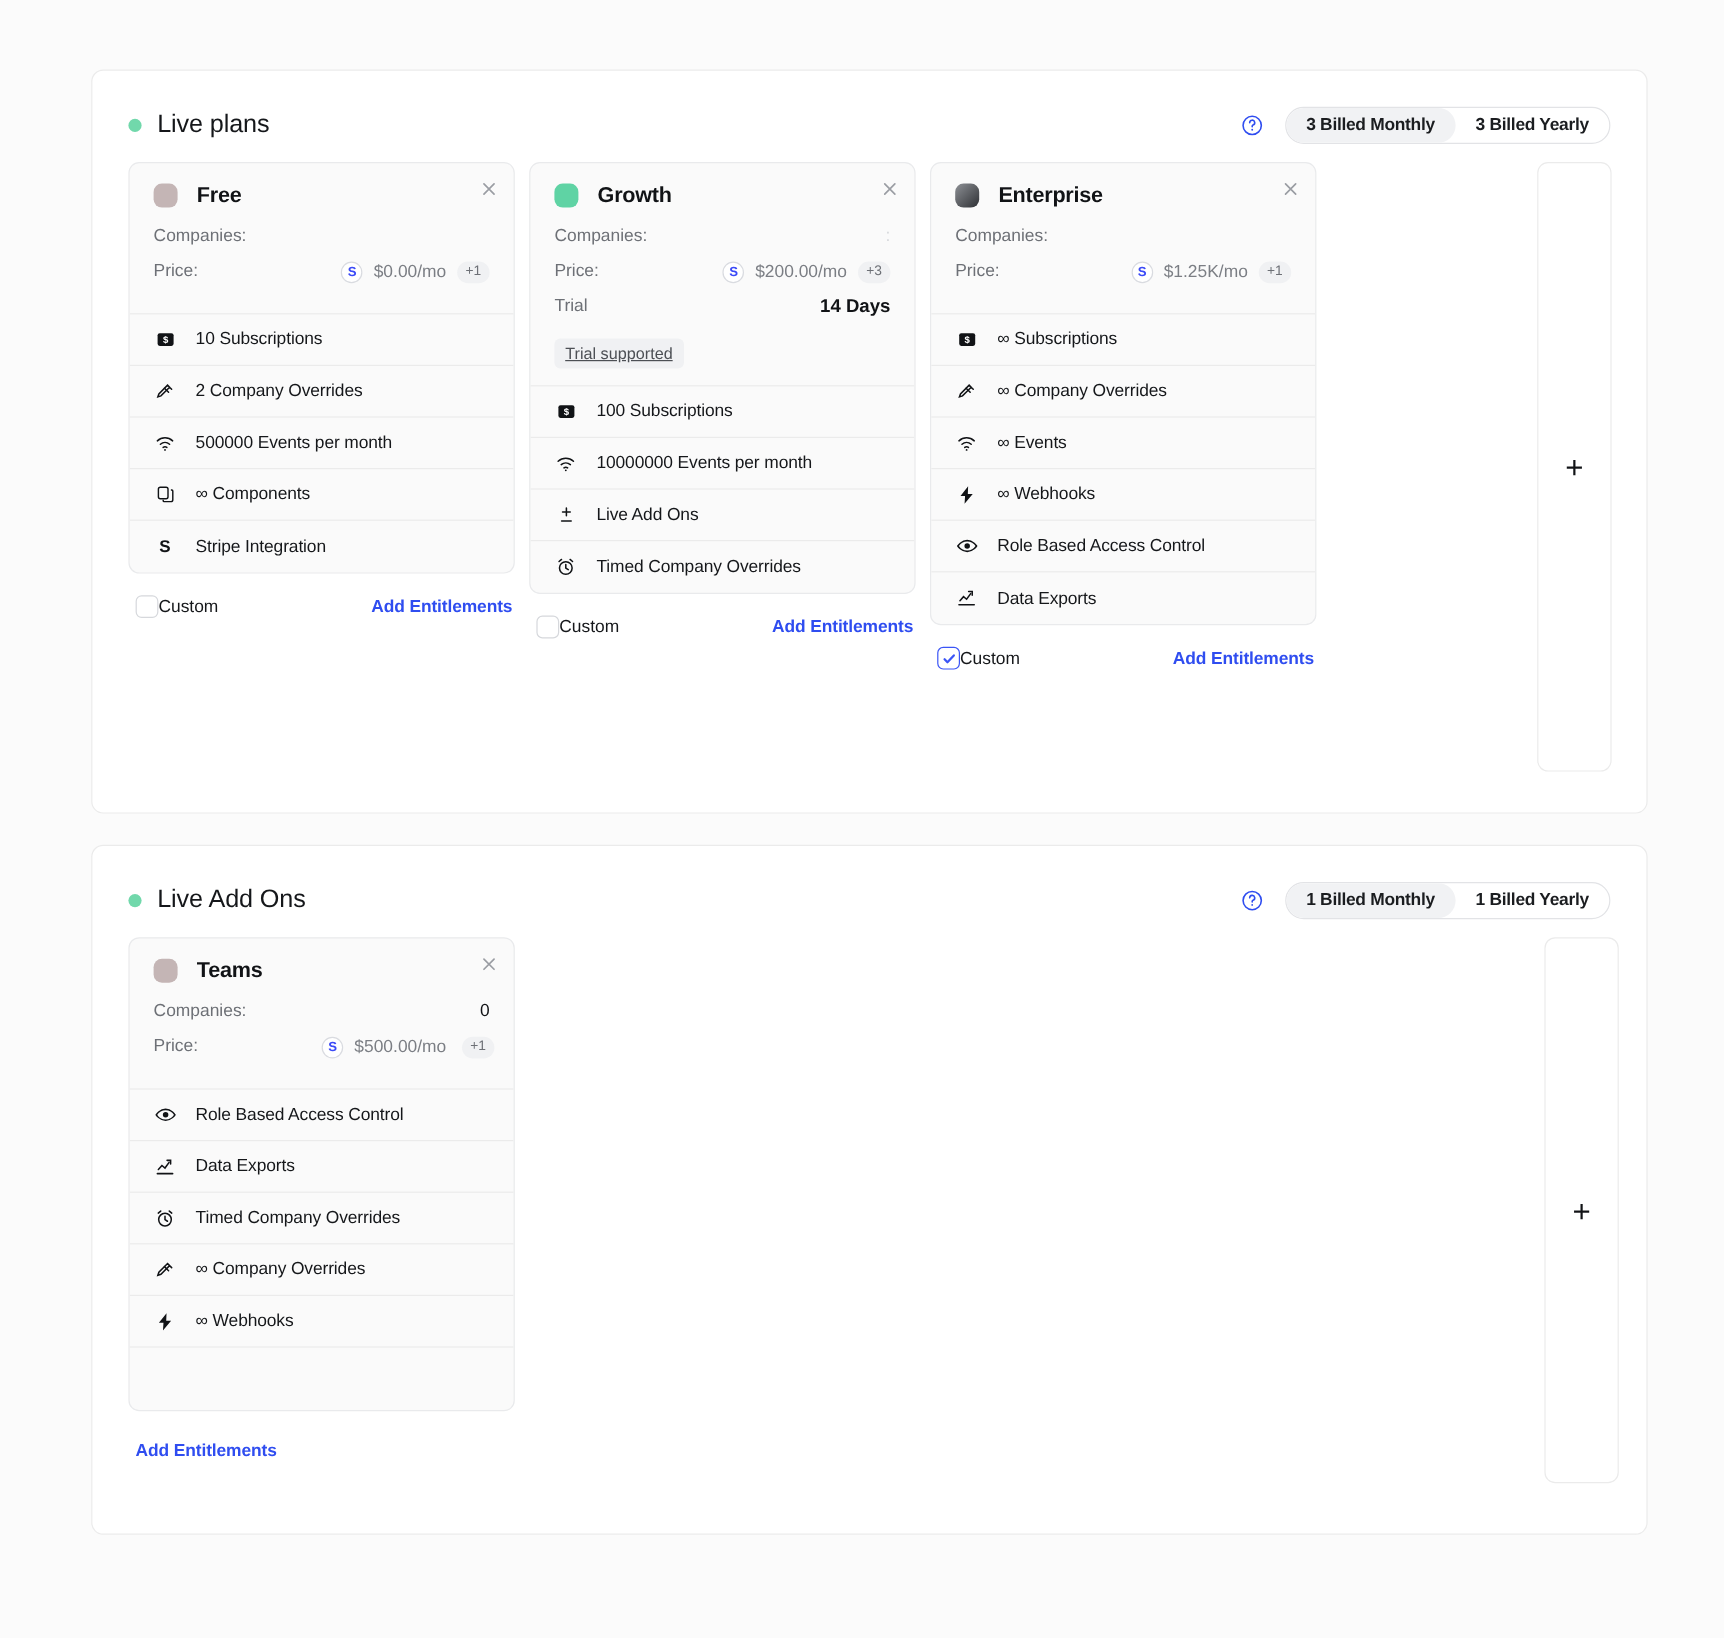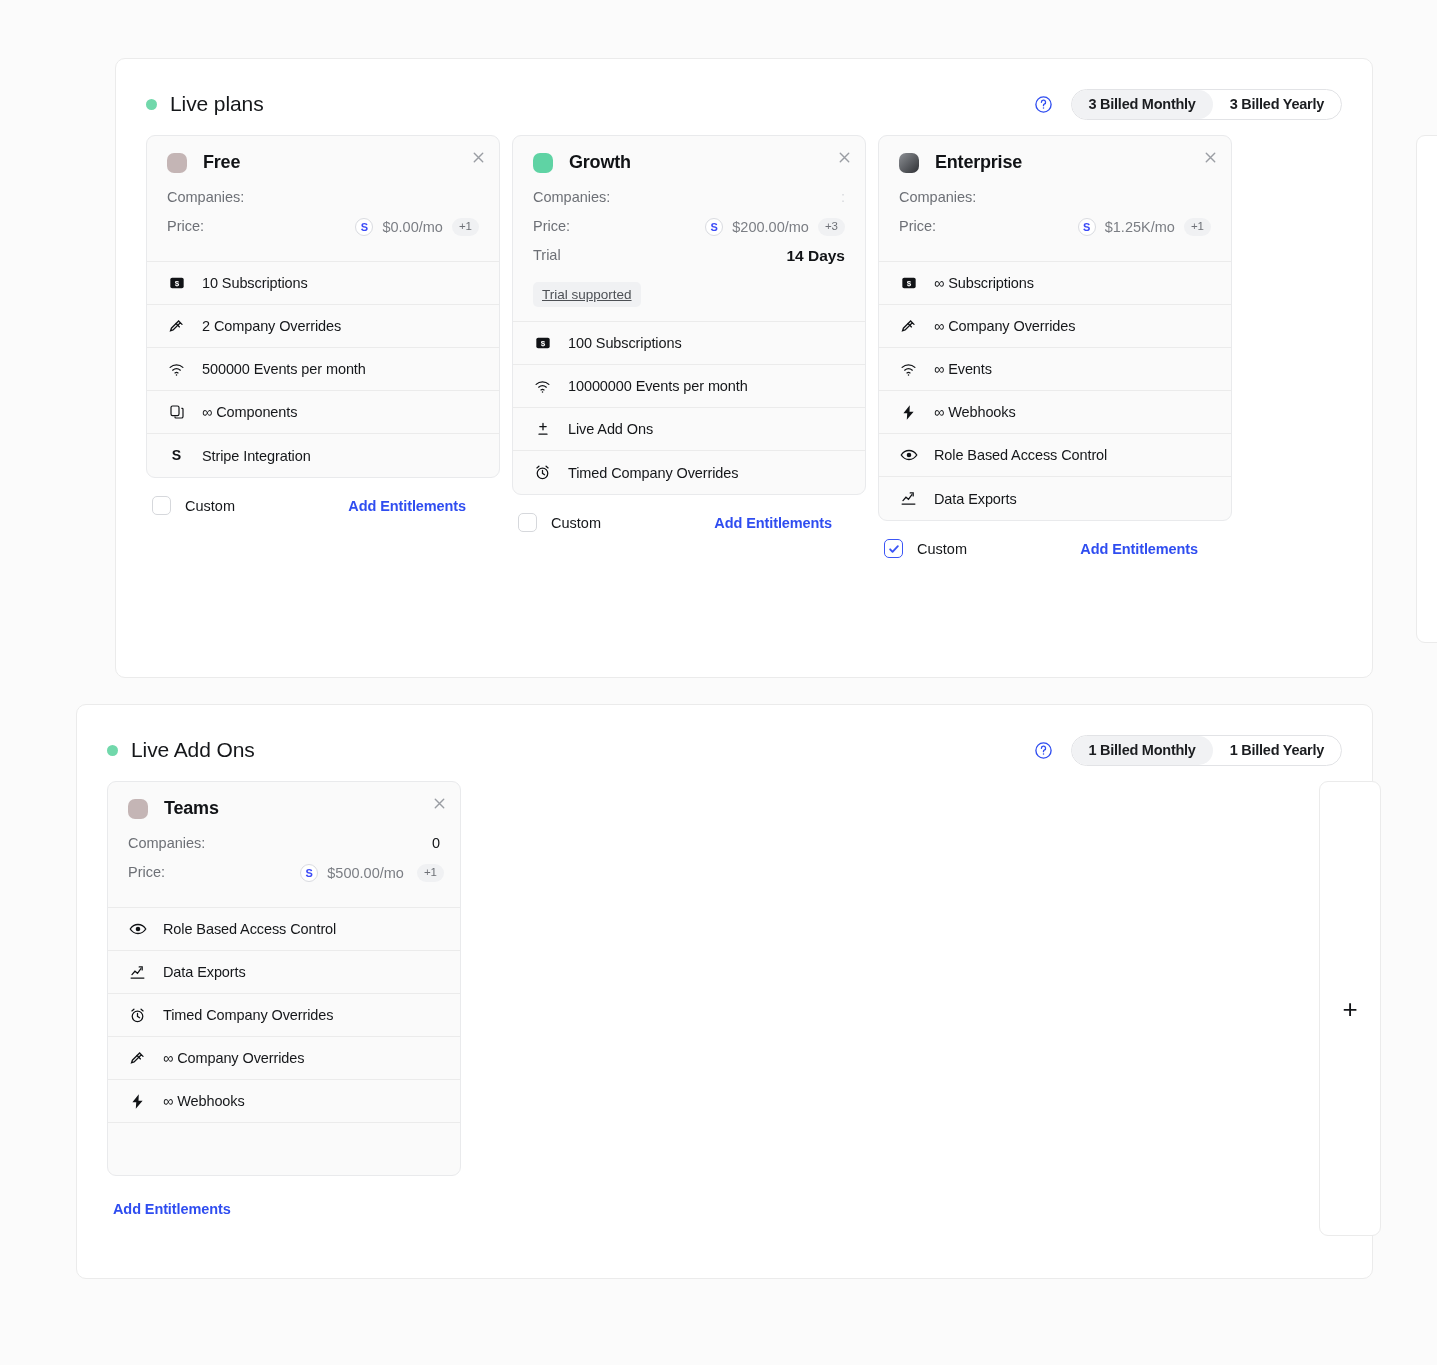--- a/index.html
+++ b/index.html
@@ -13,21 +13,21 @@
 
   
   .panel {
     background: #ffffff;
     border: 1px solid #ebebeb;
     border-radius: 10px;
     padding: 30px 30px 28px 30px;
     position: relative;
   }
   .panel + .panel { margin-top: 26px; }
-  .panel-plans { height: 620px; margin-left: 39px; }
+  .panel-plans { height: 620px; }
   .panel-addons { height: 575px; }
 
   .panel-head {
     display: flex; align-items: center; justify-content: space-between;
     height: 30px; margin-bottom: 16px;
   }
   .panel-title { display: flex; align-items: center; gap: 13px; }
   .live-dot { width: 11px; height: 11px; border-radius: 50%; background: #71d8ab; display: block; }
   .panel-title h2 { font-size: 21px; font-weight: 400; color: #15171a; letter-spacing: -.1px; }
 
@@ -43,21 +43,21 @@
     font-size: 14.5px; font-weight: 700; color: #1b1d20;
     letter-spacing: -.25px; white-space: nowrap; cursor: pointer;
     background: transparent;
   }
   .seg-btn.active { background: #f1f2f4; border-radius: 20px; }
 
   
   .cards-row { display: flex; align-items: flex-start; gap: 12px; position: relative; }
 
   .card {
-    width: 354px;
+    width: 322px;
     border: 1px solid #e9eaec;
     border-radius: 9px;
     background: #fafafa;
     overflow: hidden;
     position: relative;
     flex: 0 0 auto;
   }
   .card-head { padding: 16px 20px 14px 20px; position: relative; }
   .close-x {
     position: absolute; top: 10px; right: 10px;
@@ -102,21 +102,21 @@
   }
   .ent-row:last-child { border-bottom: none; }
   .ent-icon { width: 19px; height: 19px; flex: 0 0 19px; display: flex; align-items: center; justify-content: center; }
   .ent-label { font-size: 14.5px; color: #15171a; letter-spacing: -.1px; }
   .list-pad { height: 42px; }
 
   .card-foot {
     display: flex; align-items: center; justify-content: space-between;
     margin-top: 18px; padding: 0 2px 0 6px; width: 322px;
   }
-  .chk-wrap { display: flex; align-items: center; gap: 14px; cursor: pointer; }
+  .chk-wrap { display: flex; align-items: center; cursor: pointer; }
   .chk {
     width: 19px; height: 19px; border-radius: 5px;
     border: 1.5px solid #d6d8dc; background: #fff;
     display: flex; align-items: center; justify-content: center;
   }
   .chk.on { background: #fff; border-color: #3b55f6; }
   .chk-label { font-size: 14.5px; color: #15171a; }
   .link { font-size: 14.5px; font-weight: 700; color: #2f4df0; cursor: pointer; letter-spacing: -.1px; }
 
   .add-card {

